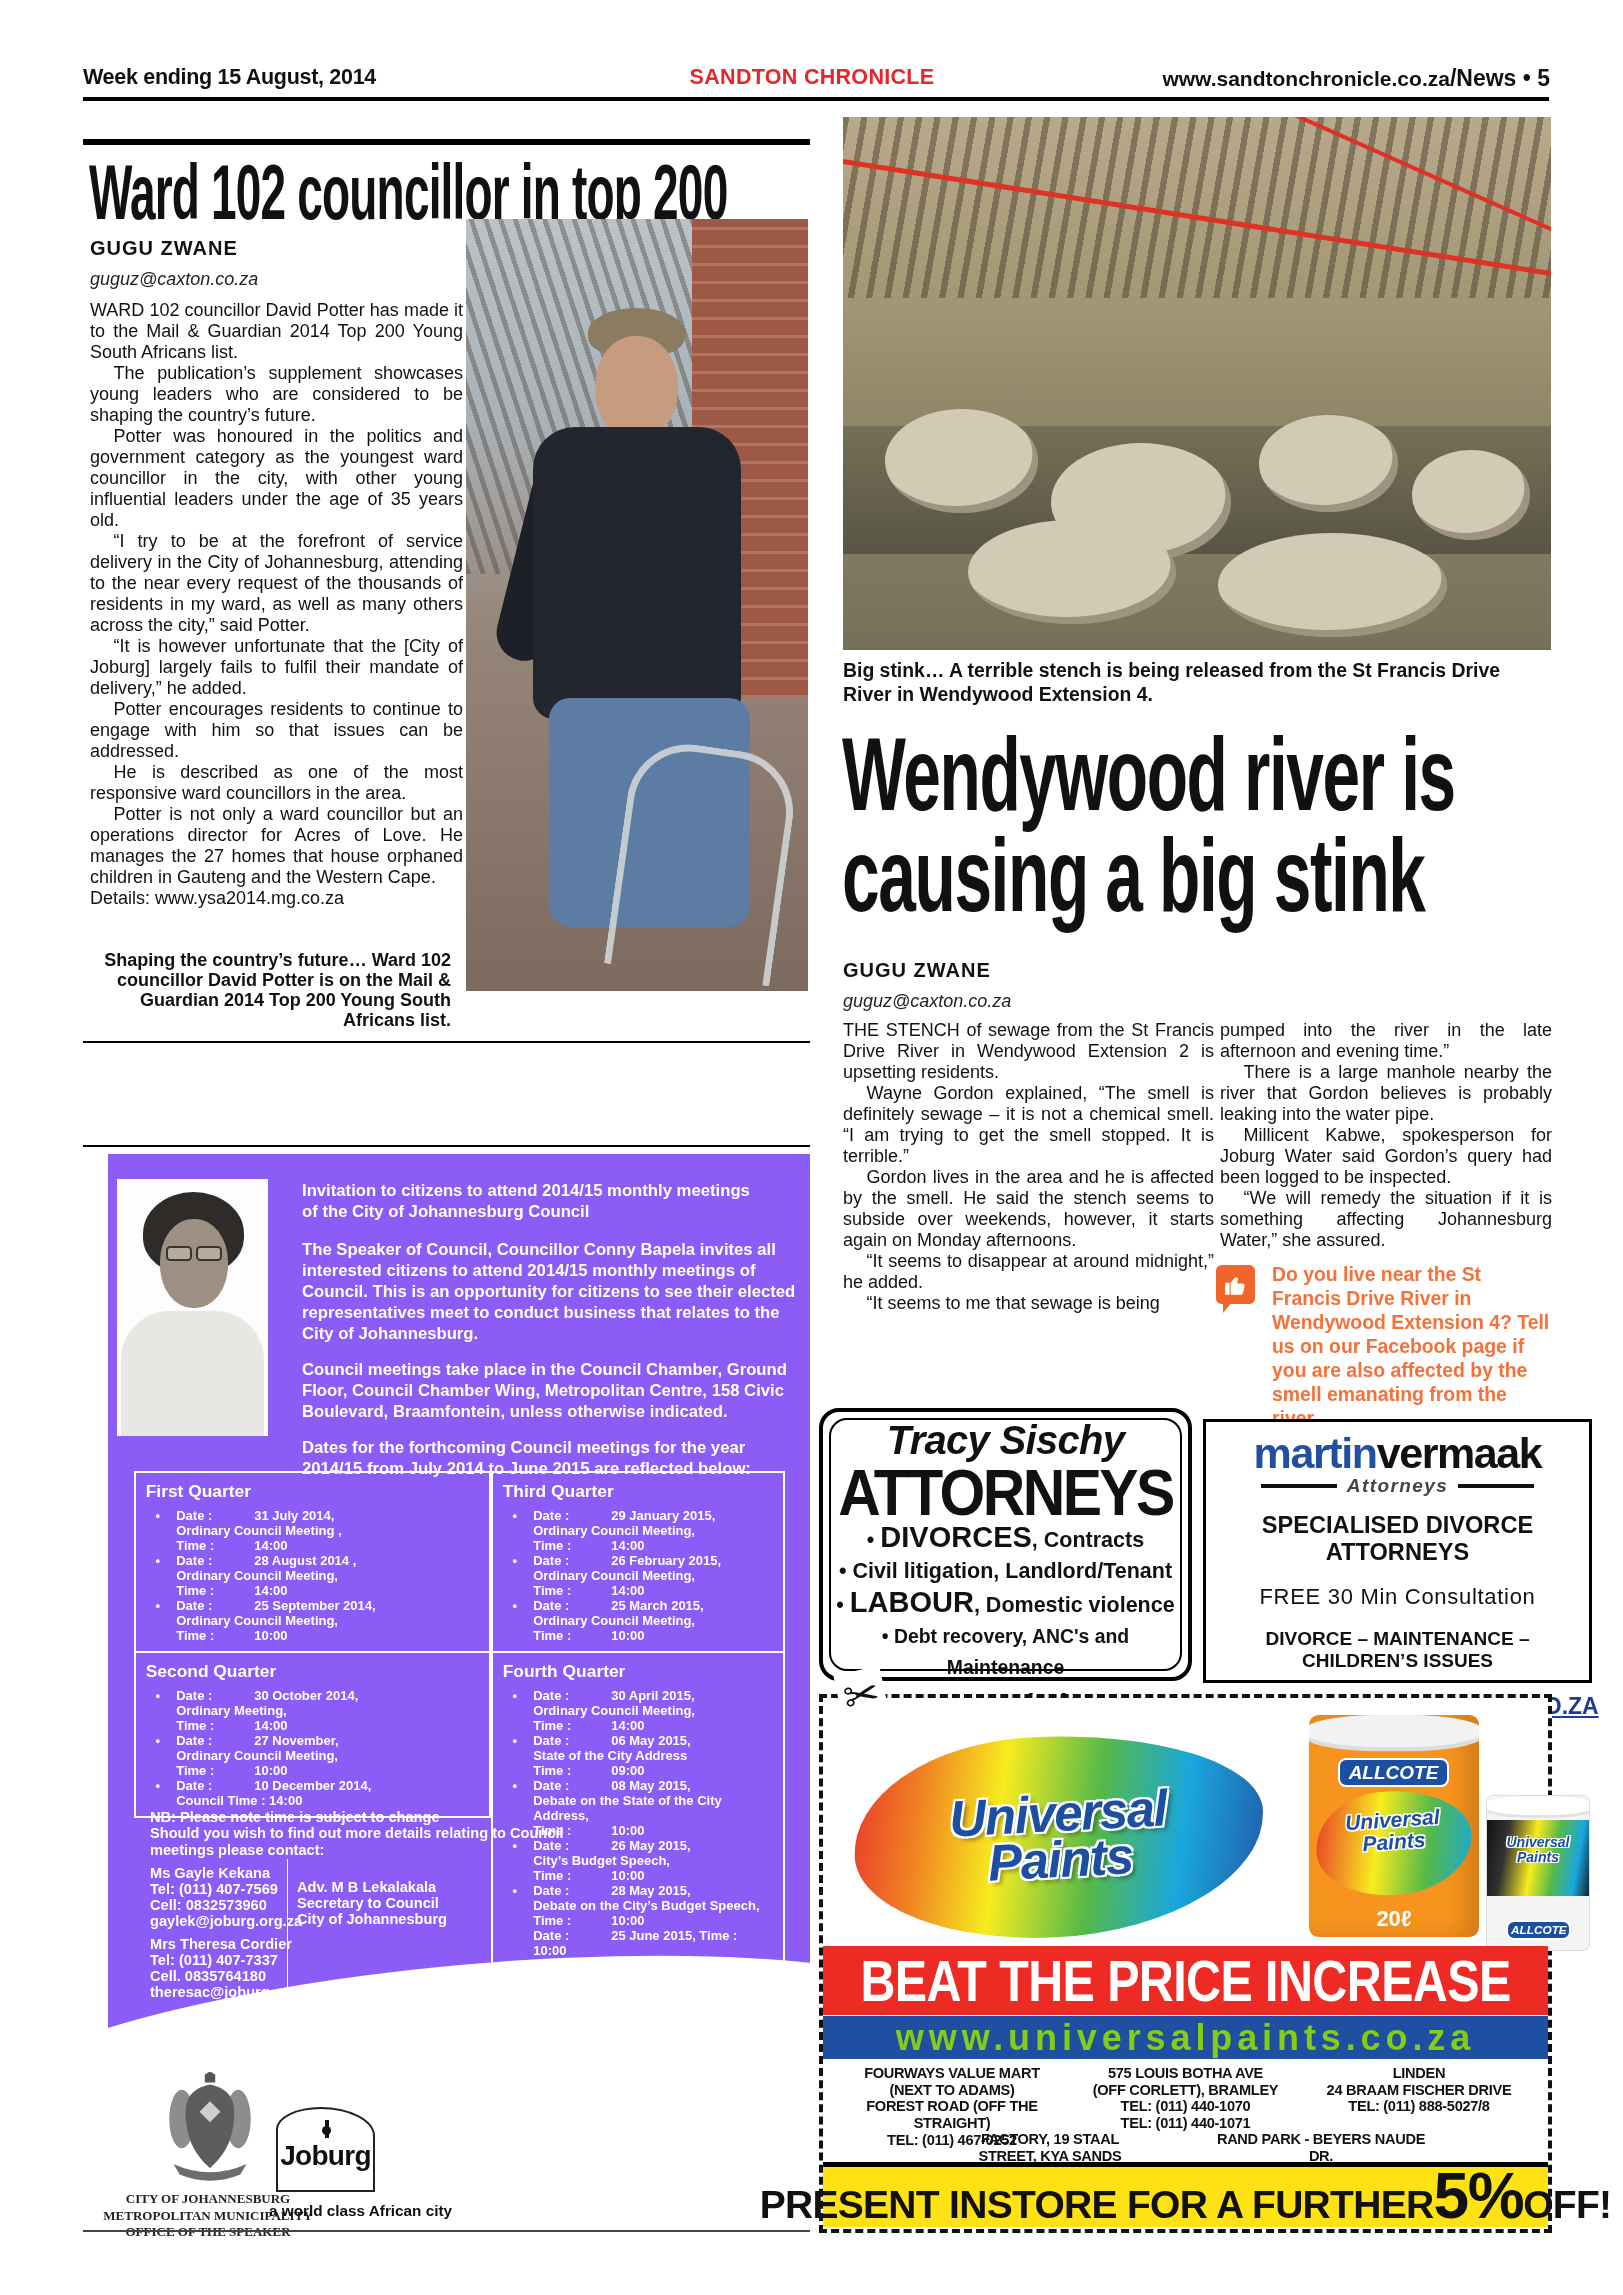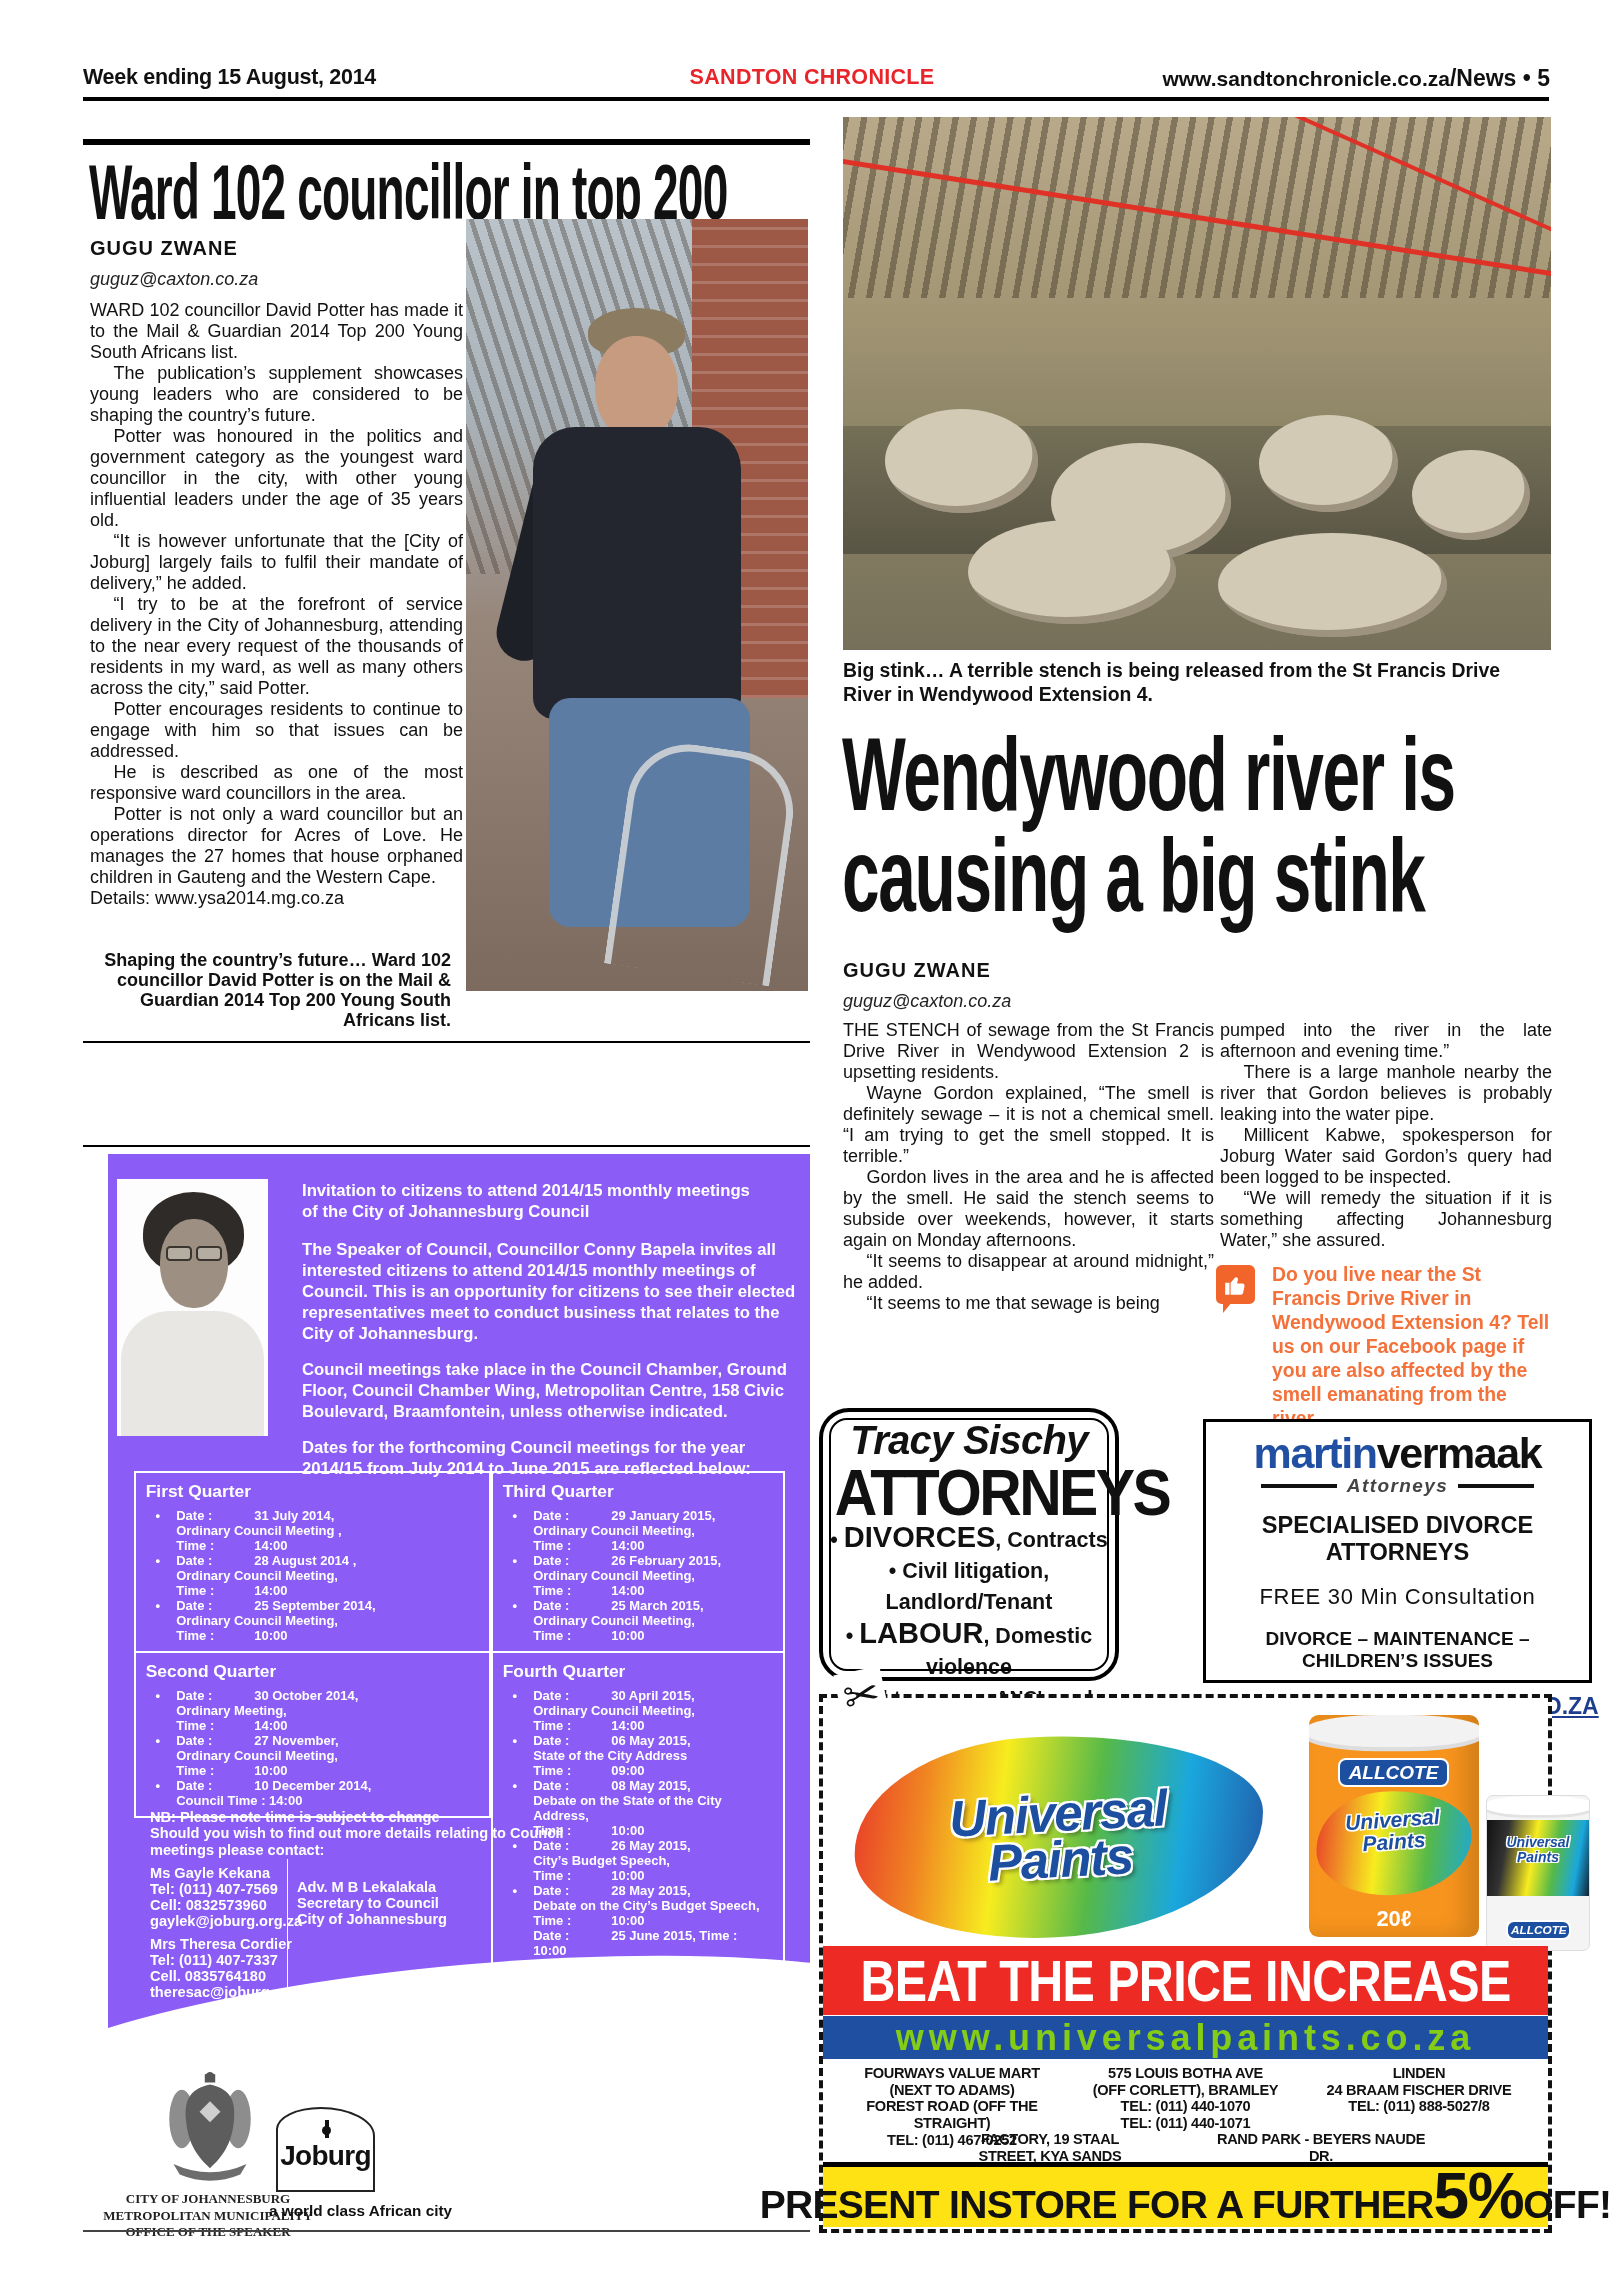--- a/index.html
+++ b/index.html
@@ -115,21 +115,21 @@
   .a2-byline{left:843px;top:959px}
   .a2-email{left:843px;top:991px}
   .a2-col1{left:843px;top:1020px;width:371px;font-size:18px;line-height:21px}
   .a2-col2{left:1220px;top:1020px;width:332px;font-size:18px;line-height:21px}
   .fb-icon{left:1216px;top:1265px;width:39px;height:39px;background:#f2652a;border-radius:5.6px;
            display:flex;align-items:center;justify-content:center}
   .fb-tail{left:1223px;top:1302px;width:0;height:0;border-left:9.7px solid #f2652a;border-bottom:11px solid transparent}
   .callout{left:1272px;top:1262px;width:283px;color:#f4713a;font-weight:bold;font-size:19.4px;line-height:24px}
 
   
-  .tracy{left:819px;top:1408px;width:300px;height:273px;border:4.2px solid #000;border-radius:30px;
+  .tracy{left:819px;top:1408px;width:373px;height:273px;border:4.2px solid #000;border-radius:20px;
          text-align:center;padding-top:5.6px}
   .tracy::before{content:'';position:absolute;inset:5.6px;border:2.1px solid #000;border-radius:18px;pointer-events:none}
   .t-name{font-size:40px;font-weight:bold;font-style:italic;letter-spacing:-0.7px}
   .t-word{font-size:64px;font-weight:800;letter-spacing:-2.8px;line-height:60px;transform:scaleX(.92);transform-origin:center}
   .tline{line-height:28px}
   .tbig{font-size:29px;font-weight:800}
   .ts1{font-size:21.5px;font-weight:bold}
   .ts2{font-size:19.4px;font-weight:bold}
   .t-tag{font-size:28px;font-style:italic;font-weight:bold;margin-top:4.2px}
   .t-phone{font-size:28px;font-weight:bold;margin-top:2.8px}
@@ -212,22 +212,22 @@
   <div class="abs h-rule"></div>
 
   <div class="abs a1-box"></div>
   <div class="abs a1-head">Ward 102 councillor in top 200</div>
   <div class="abs byline a1-byline">GUGU ZWANE</div>
   <div class="abs email a1-email">guguz@caxton.co.za</div>
   <div class="abs a1-body" id="a1-body">
       <p class="bp">WARD 102 councillor David Potter has made it to the Mail &amp; Guardian 2014 Top 200 Young South Africans list.</p>
       <p class="bp ind">The publication’s supplement showcases young leaders who are considered to be shaping the country’s future.</p>
       <p class="bp ind">Potter was honoured in the politics and government category as the youngest ward councillor in the city, with other young influential leaders under the age of 35 years old.</p>
+      <p class="bp ind">“I try to be at the forefront of service delivery in the City of Johannesburg, attending to the near every request of the thousands of residents in my ward, as well as many others across the city,” said Potter.</p>
       <p class="bp ind">“It is however unfortunate that the [City of Joburg] largely fails to fulfil their mandate of delivery,” he added.</p>
-      <p class="bp ind">“I try to be at the forefront of service delivery in the City of Johannesburg, attending to the near every request of the thousands of residents in my ward, as well as many others across the city,” said Potter.</p>
       <p class="bp ind">Potter encourages residents to continue to engage with him so that issues can be addressed.</p>
       <p class="bp ind">He is described as one of the most responsive ward councillors in the area.</p>
       <p class="bp ind">Potter is not only a ward councillor but an operations director for Acres of Love. He manages the 27 homes that house orphaned children in Gauteng and the Western Cape.</p>
       <p class="bp">Details: www.ysa2014.mg.co.za</p>
     </div>
   <div class="abs a1-photo">
     <div class="abs p-trees"></div>
     <div class="abs p-brick"></div>
     <div class="abs p-hair"></div>
     <div class="abs p-face"></div>

